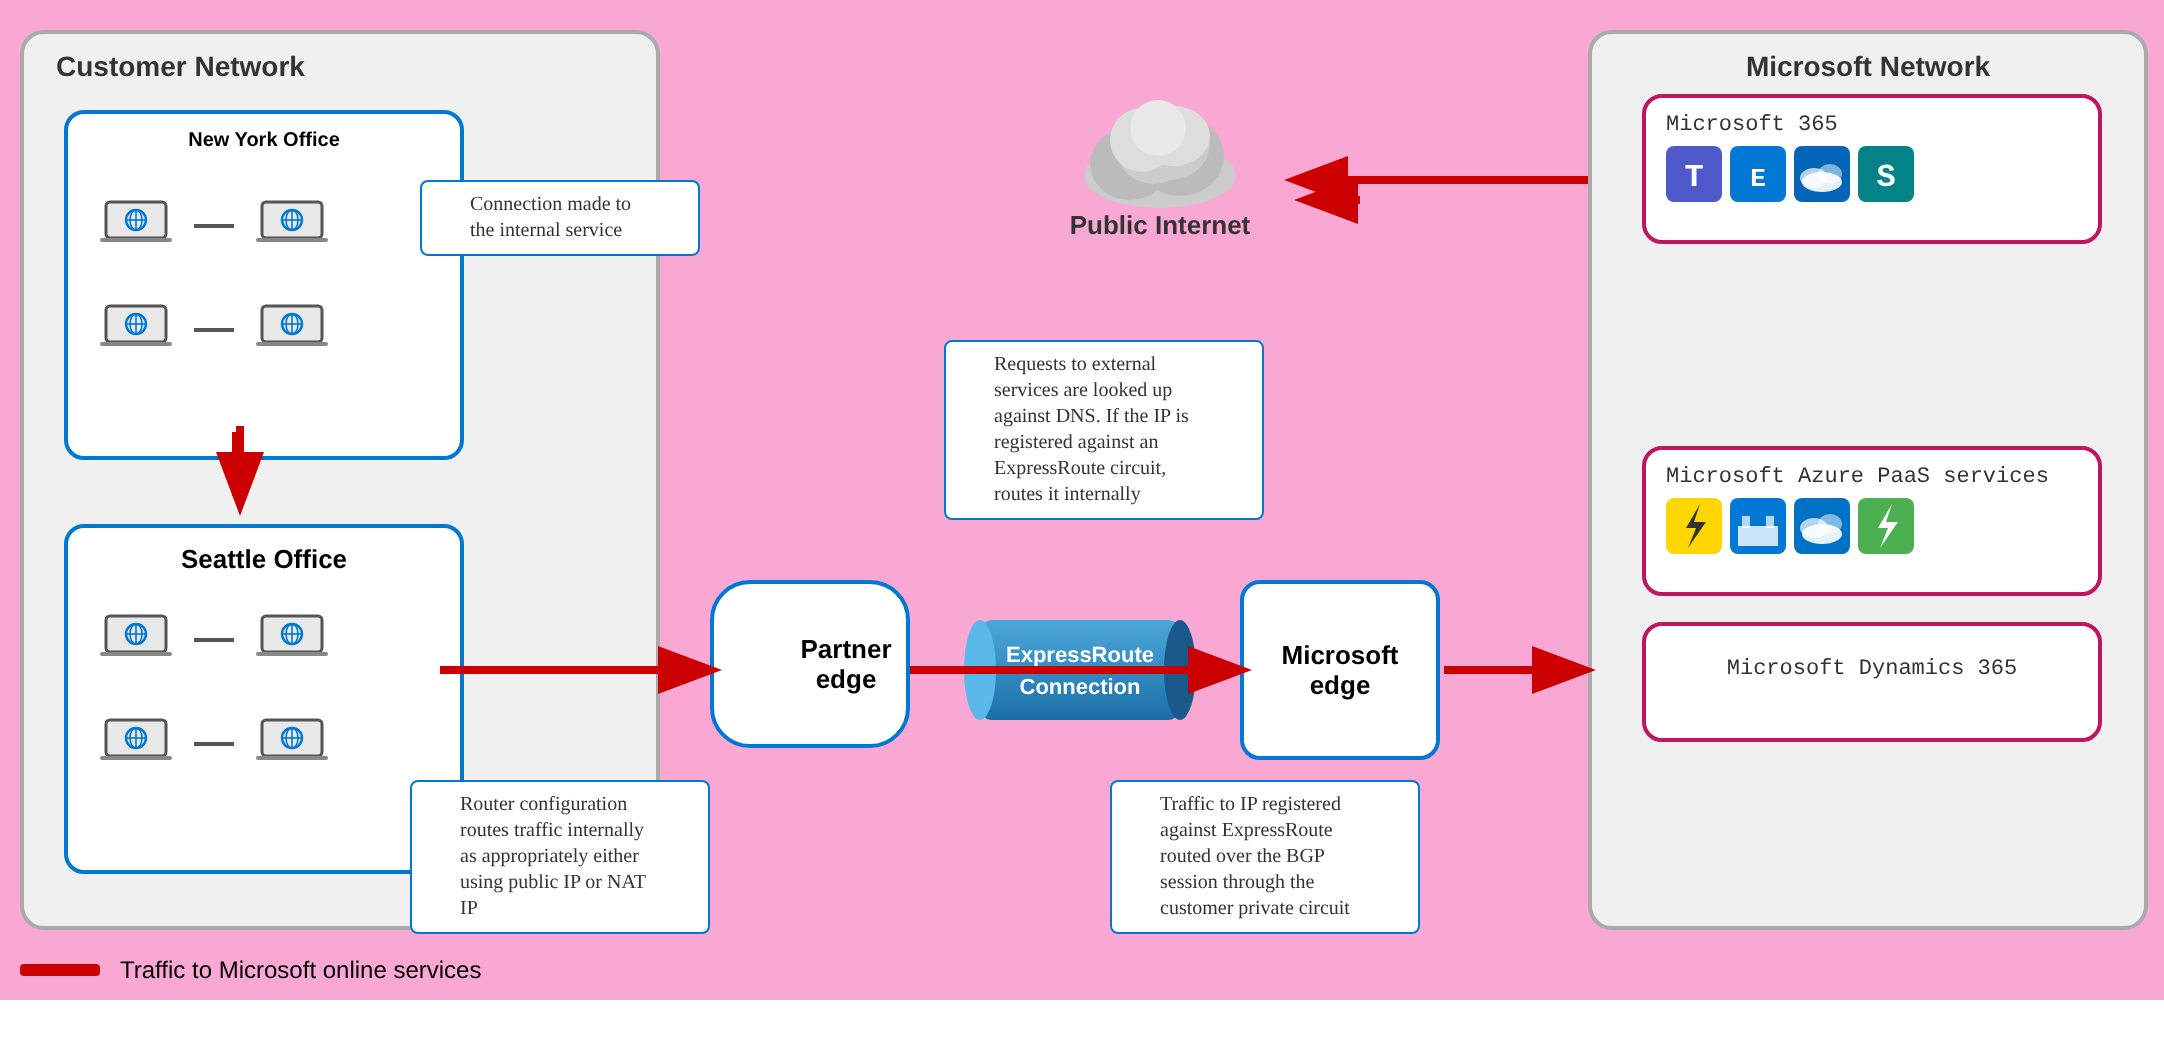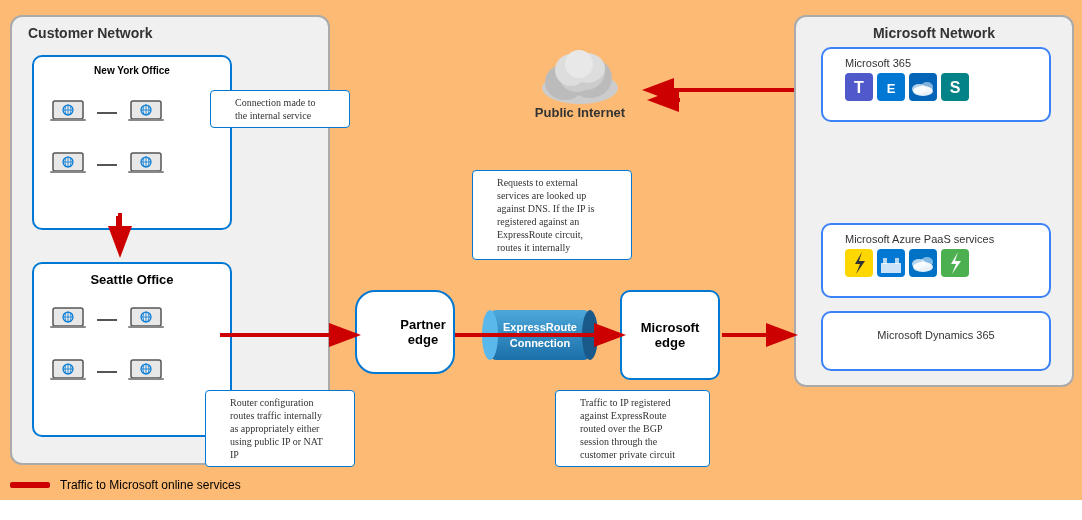--- a/index.html
+++ b/index.html
@@ -10,21 +10,21 @@
       height: 520px;
       overflow: hidden;
       position: relative;
       font-size: 12px;
     }
 
     .diagram-container {
       width: 1082px;
       height: 500px;
       position: relative;
-      background: #fdba74;
+      background: #f9a8d4;
     }
 
     
     .customer-network {
       position: absolute;
       left: 10px;
       top: 15px;
       width: 320px;
       height: 450px;
       border: 2px solid #aaa;
@@ -135,45 +135,46 @@
       font-weight: 700;
       color: #000;
     }
 
     
     .ms-network {
       position: absolute;
       right: 8px;
       top: 15px;
       width: 280px;
-      height: 372px;
+      height: 450px;
       border: 2px solid #aaa;
       border-radius: 12px;
       background: #f0f0f0;
     }
     .ms-network-label {
       position: absolute;
       top: 8px;
       left: 50%;
       transform: translateX(-50%);
       font-size: 14px;
       font-weight: 600;
       color: #333;
       white-space: nowrap;
     }
 
     
     .ms-service-box {
       position: absolute;
       width: 230px;
       left: 25px;
-      border: 2px solid #3b82f6;
+      border: 2px solid #be185d;
       border-radius: 10px;
       background: #fff;
-      padding: 8px 22px;
+      padding: 8px 10px;
+      font-family: Liberation Mono, monospace;
     }
     .ms365 { top: 30px; height: 75px; }
     .mspowerplatform { top: 118px; height: 75px; }
     .msazure { top: 206px; height: 75px; }
     .msdynamics { top: 294px; height: 60px; }
 
     .ms-service-title {
       font-size: 11px;
       color: #333;
       margin-bottom: 4px;

